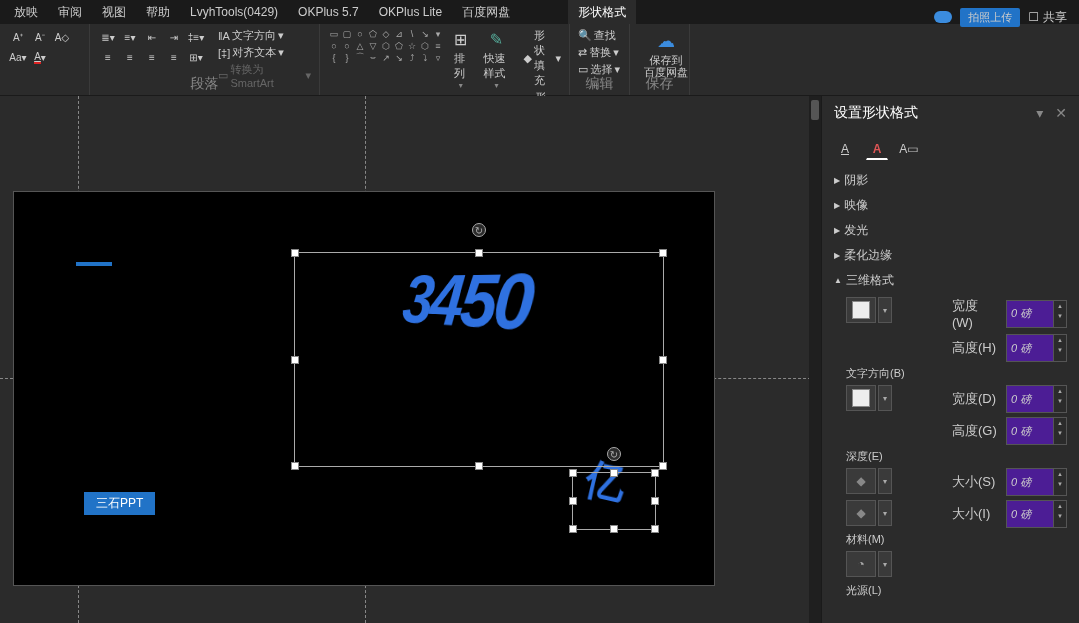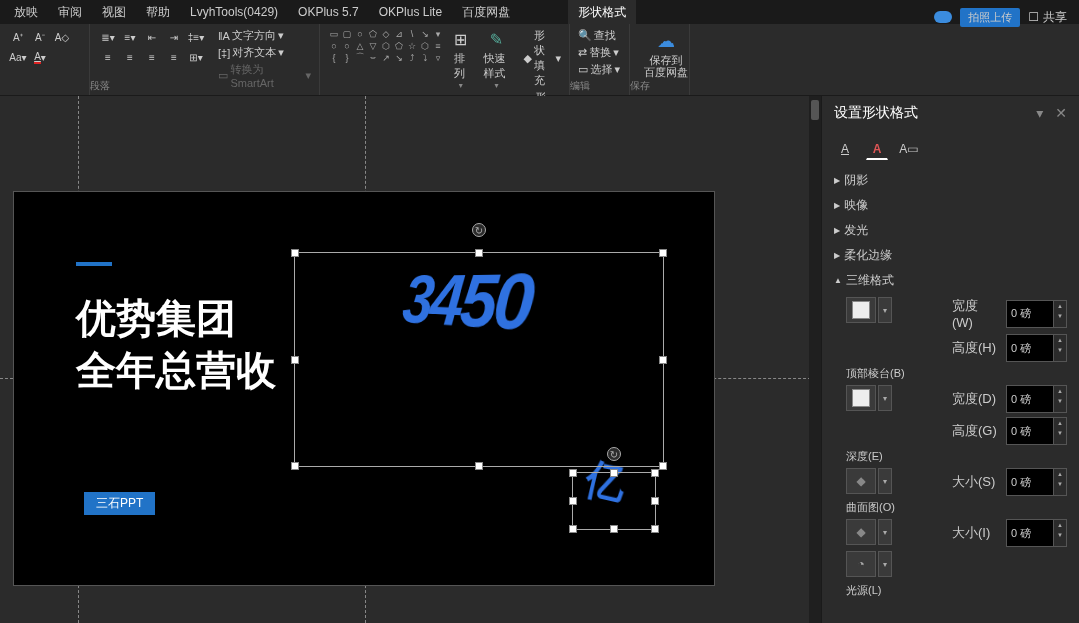--- a/index.html
+++ b/index.html
@@ -11,21 +11,21 @@
 .menubar .menu-item.active { background: #2b2b2b; color: #fff; margin-left: 48px; }
 .menubar .spacer { flex: 1; }
 .menubar .right-item { padding: 2px 8px; color: #ccc; display: flex; align-items: center; gap: 4px; margin-top: 10px; }
 .cloud-icon { width: 18px; height: 12px; background: #3b8cde; border-radius: 6px; position: relative; }
 .upload-btn { background: #2173c7; color: #fff; padding: 2px 6px; border-radius: 2px; font-size: 11px; }
 
 
 .ribbon { display: flex; background: #2b2b2b; height: 72px; border-bottom: 1px solid #1a1a1a; }
 .ribbon-group { display: flex; flex-direction: column; padding: 2px 8px; border-right: 1px solid #3a3a3a; position: relative; }
 .ribbon-group-content { display: flex; gap: 4px; flex: 1; align-items: flex-start; padding-top: 2px; }
-.ribbon-group-label { font-size: 10px; color: #888; position: absolute; bottom: 2px; left: 0; right: 0; }
+.ribbon-group-label { text-align: center; font-size: 14px; color: #888; position: absolute; bottom: 2px; left: 0; right: 0; }
 .ribbon-col { display: flex; flex-direction: column; gap: 2px; }
 .ribbon-row { display: flex; gap: 2px; }
 .ribbon-btn { width: 20px; height: 18px; display: flex; align-items: center; justify-content: center; cursor: pointer; color: #ccc; font-size: 10px; }
 .ribbon-stack { display: flex; flex-direction: column; align-items: center; padding: 2px 6px; cursor: pointer; }
 .ribbon-stack-label { font-size: 11px; color: #ccc; margin-top: 2px; }
 .small-label { font-size: 11px; color: #ccc; display: flex; align-items: center; gap: 2px; }
 .dimmed { color: #666; }
 .shape-grid { display: grid; grid-template-columns: repeat(9, 12px); gap: 1px; }
 .shape-cell { width: 12px; height: 11px; display: flex; align-items: center; justify-content: center; color: #aaa; font-size: 9px; }
 
@@ -65,21 +65,21 @@
 .acc-caret { font-size: 8px; }
 .acc-body { padding: 4px 12px 8px 24px; }
 .prop-label { color: #ccc; font-size: 11px; margin-bottom: 4px; }
 .swatch-row { display: flex; align-items: center; gap: 2px; margin-bottom: 6px; }
 .swatch { width: 30px; height: 26px; background: #3a3a3a; border: 1px solid #555; display: flex; align-items: center; justify-content: center; }
 .swatch-inner { width: 18px; height: 18px; background: #eee; border: 1px solid #888; }
 .dd-caret { width: 14px; height: 26px; background: #3a3a3a; border: 1px solid #555; display: flex; align-items: center; justify-content: center; font-size: 8px; color: #aaa; }
 .prop-grid { display: flex; align-items: center; gap: 8px; margin-bottom: 4px; }
 .prop-grid label { font-size: 13px; color: #ccc; width: 46px; margin-left: 48px; }
 .spinner { display: flex; }
-.spinner input { width: 48px; height: 28px; background: #000000; border: 1px solid #555; color: #ccc; font-size: 11px; padding: 0 4px; }
+.spinner input { width: 48px; height: 28px; background: #4c1d95; border: 1px solid #555; color: #ccc; font-size: 11px; padding: 0 4px; font-style: italic; }
 .spinner-btns { display: flex; flex-direction: column; border: 1px solid #555; border-left: none; }
 .spinner-btns span { width: 12px; height: 10px; background: #2b2b2b; font-size: 6px; color: #aaa; display: flex; align-items: center; justify-content: center; cursor: pointer; }
 .double-col { display: flex; justify-content: space-between; align-items: flex-start; gap: 10px; }
 
 .scrollbar-v { position: absolute; top: 0; right: 258px; width: 12px; bottom: 0; background: #1f1f1f; }
 .scrollbar-thumb { position: absolute; left: 2px; right: 2px; top: 4px; height: 20px; background: #555; border-radius: 2px; }
 </style>
 </head>
 <body>
 
@@ -218,24 +218,20 @@
 </div>
 
 <div class="workspace">
   <div class="canvas-area">
     <div class="guide-v" style="left:78px"></div>
     <div class="guide-v" style="left:365px"></div>
     <div class="guide-h" style="top:282px"></div>
 
     <div class="slide">
       <div class="slide-accent"></div>
-      <div class="slide-title">
-        <div>优势集团</div>
-        <div>全年总营收</div>
-      </div>
       <div class="slide-tag">三石PPT</div>
       <div class="text-3d">3450</div>
       <div class="text-yi">亿</div>
 
       <div class="sel-box" style="left:280px;top:60px;width:370px;height:215px">
         <span class="rot-handle" style="left:50%;top:-30px;transform:translateX(-50%)">↻</span>
         <span class="sel-handle" style="left:-4px;top:-4px"></span>
         <span class="sel-handle" style="left:50%;top:-4px;transform:translateX(-50%)"></span>
         <span class="sel-handle" style="right:-4px;top:-4px"></span>
         <span class="sel-handle" style="left:-4px;top:50%;transform:translateY(-50%)"></span>
@@ -329,21 +325,21 @@
                   <input value="0 磅" style="">
                   <div class="spinner-btns">
                     <span>▲</span>
                     <span>▼</span>
                   </div>
                 </div>
             </div>
           </div>
         </div>
 
-        <div class="prop-label">顶部棱台(B)</div>
+        <div class="prop-label">文字方向(B)</div>
         <div class="double-col">
           <div class="swatch-row">
             <div class="swatch">
                 <div class="swatch-inner"></div>
               </div>
             <div class="dd-caret">▾</div>
           </div>
           <div>
             <div class="prop-grid">
                 <label>宽度(D)</label>
@@ -383,21 +379,20 @@
                   <input value="0 磅" style="">
                   <div class="spinner-btns">
                     <span>▲</span>
                     <span>▼</span>
                   </div>
                 </div>
             </div>
           </div>
         </div>
 
-        <div class="prop-label">曲面图(O)</div>
         <div class="double-col">
           <div class="swatch-row">
             <div class="swatch">
                 <span style="color:#888">◆</span>
               </div>
             <div class="dd-caret">▾</div>
           </div>
           <div>
             <div class="prop-grid">
                 <label>大小(I)</label>
@@ -405,20 +400,21 @@
                   <input value="0 磅" style="">
                   <div class="spinner-btns">
                     <span>▲</span>
                     <span>▼</span>
                   </div>
                 </div>
             </div>
           </div>
         </div>
 
+        <div class="prop-label">材料(M)</div>
         <div class="swatch-row">
           <div class="swatch">
               <span style="color:#aaa">◔</span>
             </div>
           <div class="dd-caret">▾</div>
         </div>
 
         <div class="prop-label">光源(L)</div>
 
       </div>

